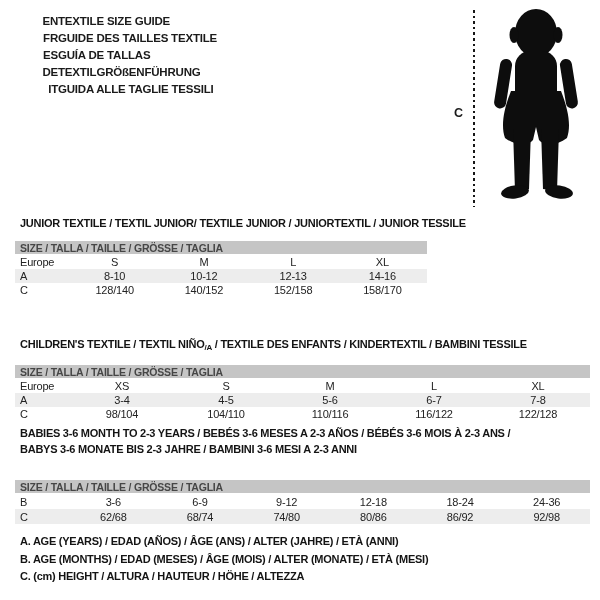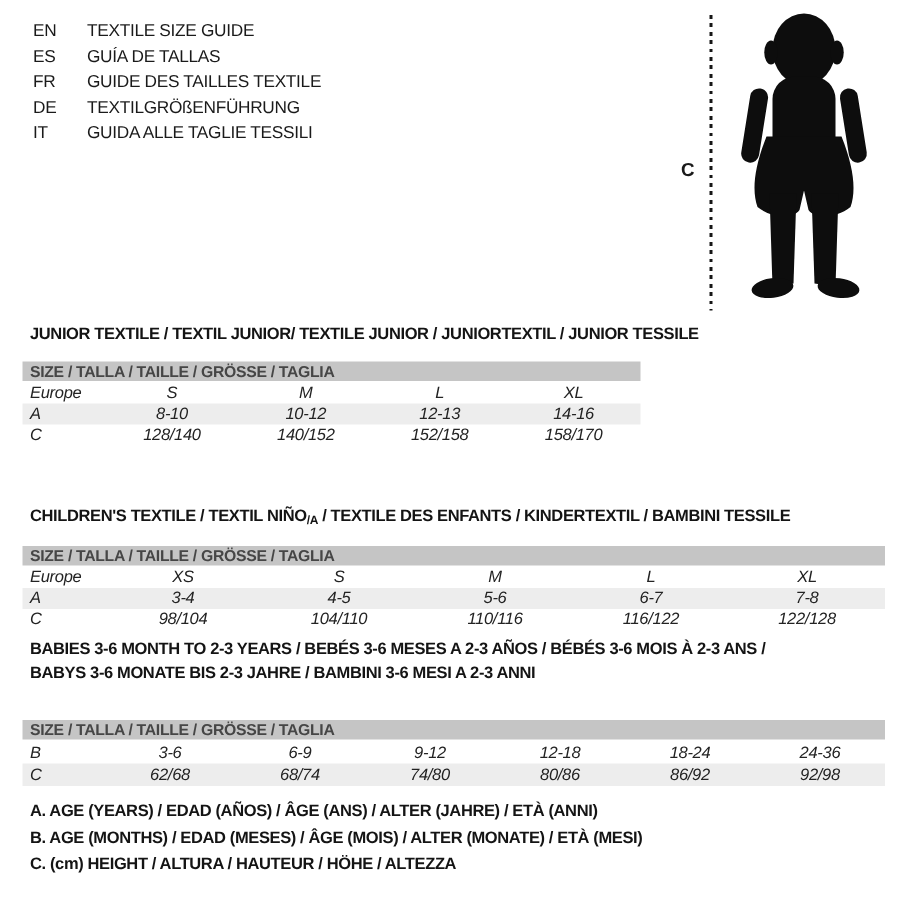--- a/index.html
+++ b/index.html
@@ -11,21 +11,21 @@
   }
   .canvas {
     position:relative; width:600px; height:600px;
     background:#ffffff; overflow:hidden; color:var(--ink, #1a1a1a);
   }
 
   
   .lang-block { position:absolute; left:22px; top:13px; }
   .lang-row { display:flex; height:16.9px; align-items:center; }
   .lang-code, .lang-title {
-    font-weight:normal; font-size:11.5px; letter-spacing:-0.2px; white-space:nowrap;
+    font-weight:bold; font-size:11.5px; letter-spacing:-0.2px; white-space:nowrap;text-align:right;
   }
   .lang-code { width:36px; }
 
   
   .measure-line {
     position:absolute; left:473px; top:10px; width:2px; height:197px;
     background:repeating-linear-gradient(to bottom, #161616 0 2.6px, transparent 2.6px 5.6px);
   }
   .measure-label {
     position:absolute; left:454px; top:106px;
@@ -45,21 +45,21 @@
   .tbl-title.two-line .line { line-height:15.5px; }
   .tbl-title sub { font-size:8px; vertical-align:-2px; letter-spacing:-0.25px; }
 
   .bar {
     height:13px; background:var(--header-bar, #c5c5c5);
     display:flex; align-items:center; padding-left:5px; margin-bottom:1px;
     font-size:10.5px; font-weight:bold; color:#464646; letter-spacing:-0.2px;
     white-space:nowrap;
     text-align:center;
   }
-  .rows { width:100%;font-style:italic; }
+  .rows { width:100%; }
   .row { display:grid; height:14px; align-items:center; }
   .tbl-section[data-table-index="2"] .row { height:15px; }
   .row.shaded { background:var(--shaded-row, #ededed); }
   .cell {
     font-size:11px; color:#232323; letter-spacing:-0.2px;
     text-align:center; white-space:nowrap; overflow:hidden;
   }
   .cell.label { text-align:left; padding-left:5px; }
 
   
@@ -73,26 +73,26 @@
 <body>
 
 <div class="canvas">
 
   <div class="lang-block">
     <div class="lang-row">
       <span class="lang-code">EN</span>
       <span class="lang-title">TEXTILE SIZE GUIDE</span>
     </div>
     <div class="lang-row">
+      <span class="lang-code">FR</span>
+      <span class="lang-title">GUIDE DES TAILLES TEXTILE</span>
+    </div>
+    <div class="lang-row">
       <span class="lang-code">ES</span>
       <span class="lang-title">GUÍA DE TALLAS</span>
-    </div>
-    <div class="lang-row">
-      <span class="lang-code">FR</span>
-      <span class="lang-title">GUIDE DES TAILLES TEXTILE</span>
     </div>
     <div class="lang-row">
       <span class="lang-code">DE</span>
       <span class="lang-title">TEXTILGRÖßENFÜHRUNG</span>
     </div>
     <div class="lang-row">
       <span class="lang-code">IT</span>
       <span class="lang-title">GUIDA ALLE TAGLIE TESSILI</span>
     </div>
   </div>

